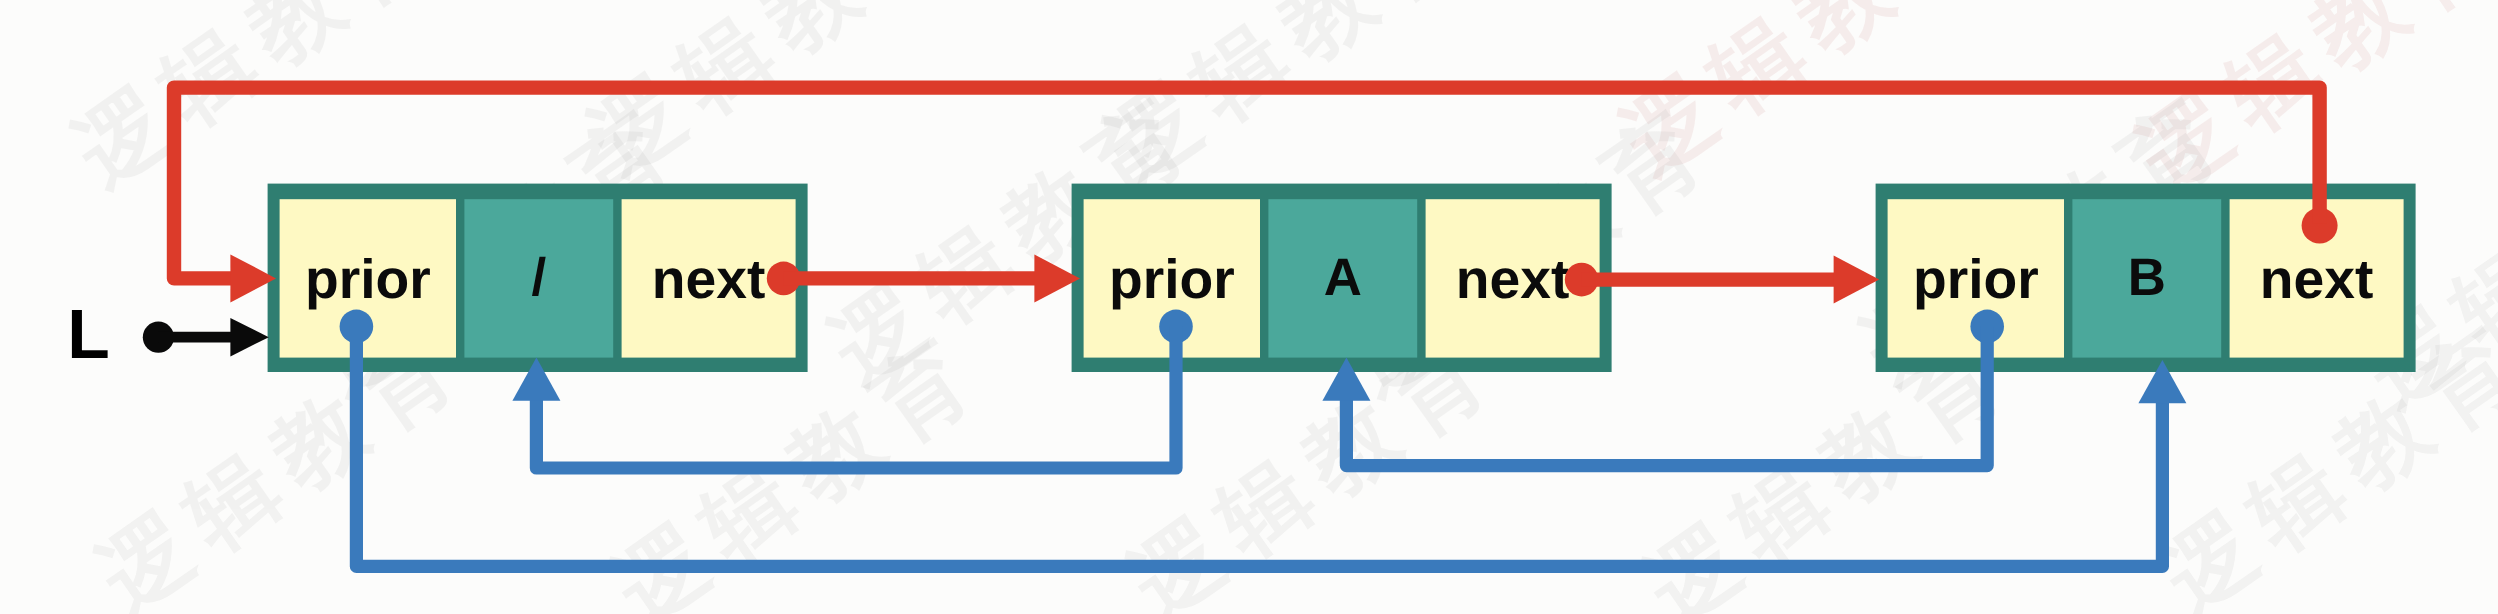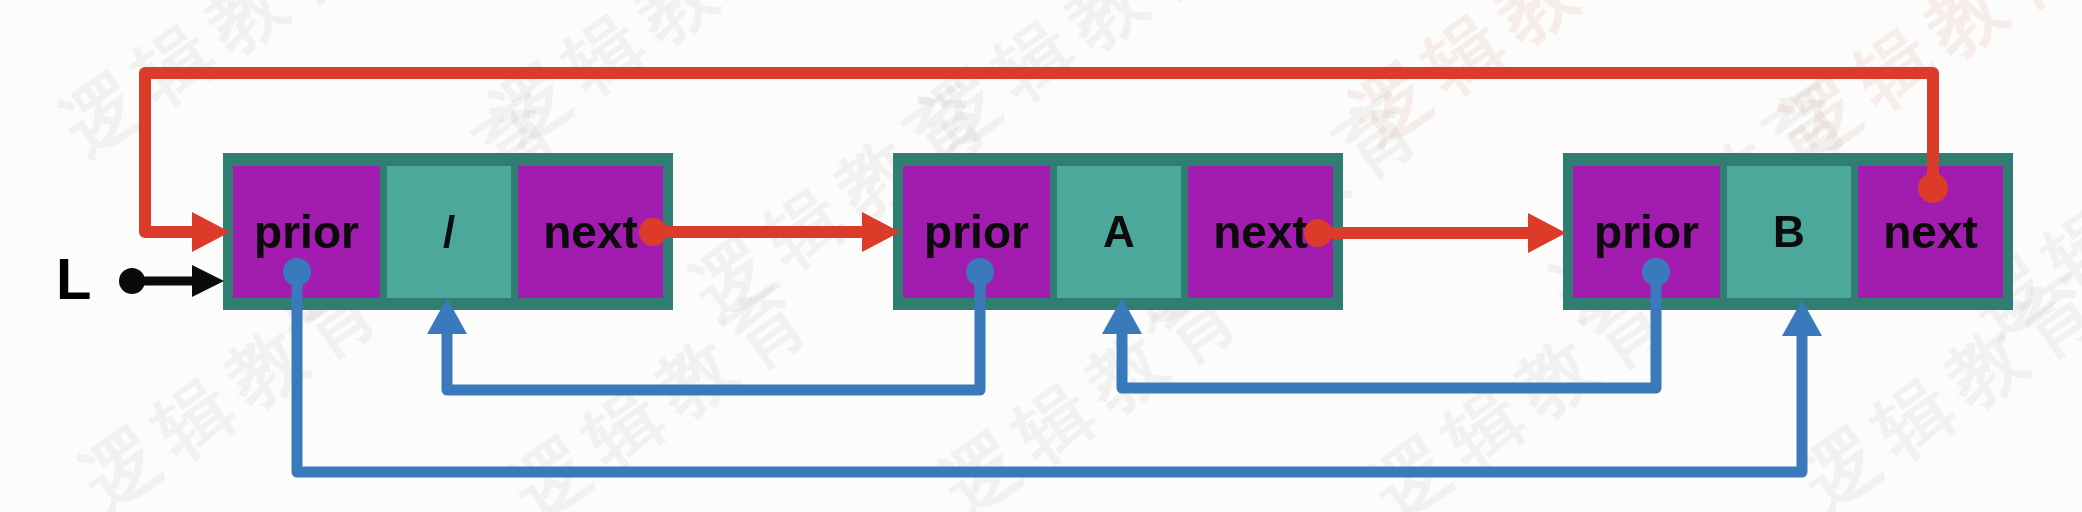--- a/index.html
+++ b/index.html
@@ -14,21 +14,21 @@
     white-space:nowrap;letter-spacing:14px;user-select:none;
   }
   .wm.pink{color:#c26a6a;opacity:0.10;}
   
   .node{position:absolute;top:153px;width:450px;height:157px;background:#2f7e71;z-index:1;}
   .cell{
     position:absolute;top:13px;height:132px;
     display:flex;align-items:center;justify-content:center;
     font-weight:bold;color:#0b0b0b;font-size:46px;line-height:1;
   }
-  .cell.gray{background:#a21caf;}
+  .cell.gray{background:#fef9c3;}
   .cell.teal{background:#4ba89b;}
   .cell.prior{left:10px;width:147px;}
   .cell.data{left:164px;width:124px;font-size:44px;}
   .cell.next{left:295px;width:145px;}
   
   .l-label{
     position:absolute;left:56px;top:250px;z-index:2;
     font-size:58px;font-weight:bold;color:#000;line-height:1;
   }
   svg.overlay{position:absolute;left:0;top:0;z-index:2;pointer-events:none;}

